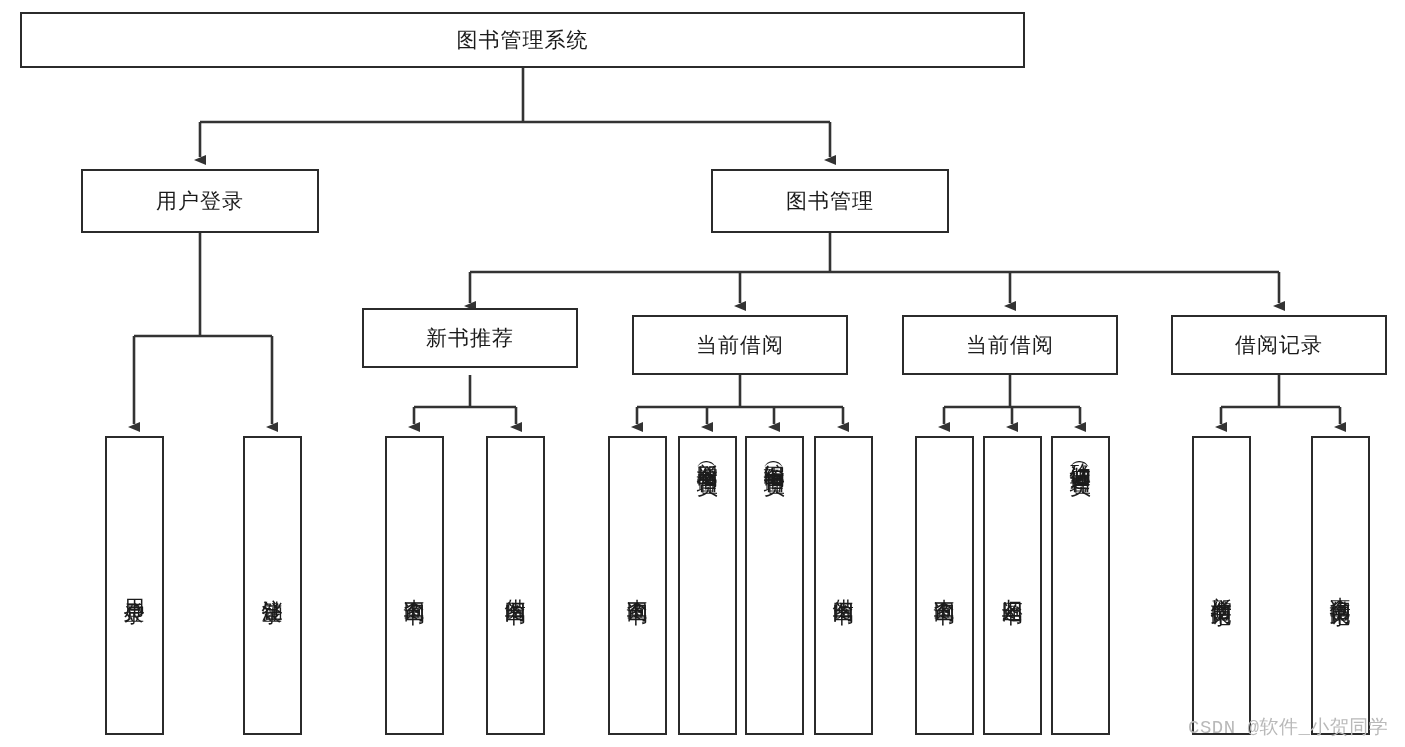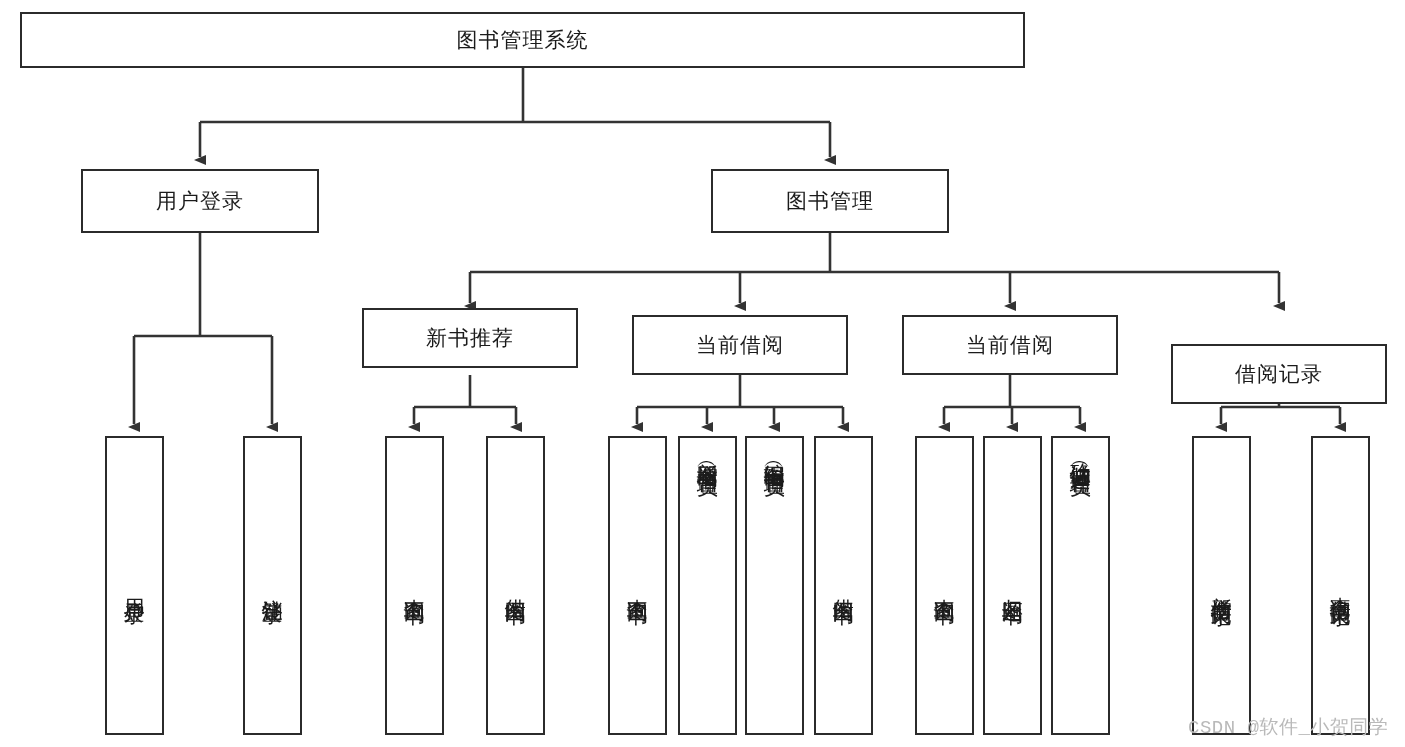--- a/index.html
+++ b/index.html
@@ -142,21 +142,21 @@
 
   <div class="node-box" id="node-l3-0" style="left: 362px; top: 308px; width: 216px; height: 60px; text-align: center;">
     <span class="node-label-h">新书推荐</span>
   </div>
   <div class="node-box" id="node-l3-1" style="left: 632px; top: 315px; width: 216px; height: 60px;">
     <span class="node-label-h">当前借阅</span>
   </div>
   <div class="node-box" id="node-l3-2" style="left: 902px; top: 315px; width: 216px; height: 60px; text-align: right;">
     <span class="node-label-h">当前借阅</span>
   </div>
-  <div class="node-box" id="node-l3-3" style="left: 1171px; top: 315px; width: 216px; height: 60px; margin-top: 29px;">
+  <div class="node-box" id="node-l3-3" style="left: 1171px; top: 315px; width: 216px; height: 60px;">
     <span class="node-label-h">借阅记录</span>
   </div>
 
   <div class="node-box leaf-box center-v" id="leaf-0" style="left: 105px; top: 436px; width: 59px; height: 299px;">
     <span class="node-label-v">用户登录</span>
   </div>
   <div class="node-box leaf-box center-v" id="leaf-1" style="left: 243px; top: 436px; width: 59px; height: 299px;">
     <span class="node-label-v">注销登录</span>
   </div>
   <div class="node-box leaf-box center-v" id="leaf-2" style="left: 385px; top: 436px; width: 59px; height: 299px;">

